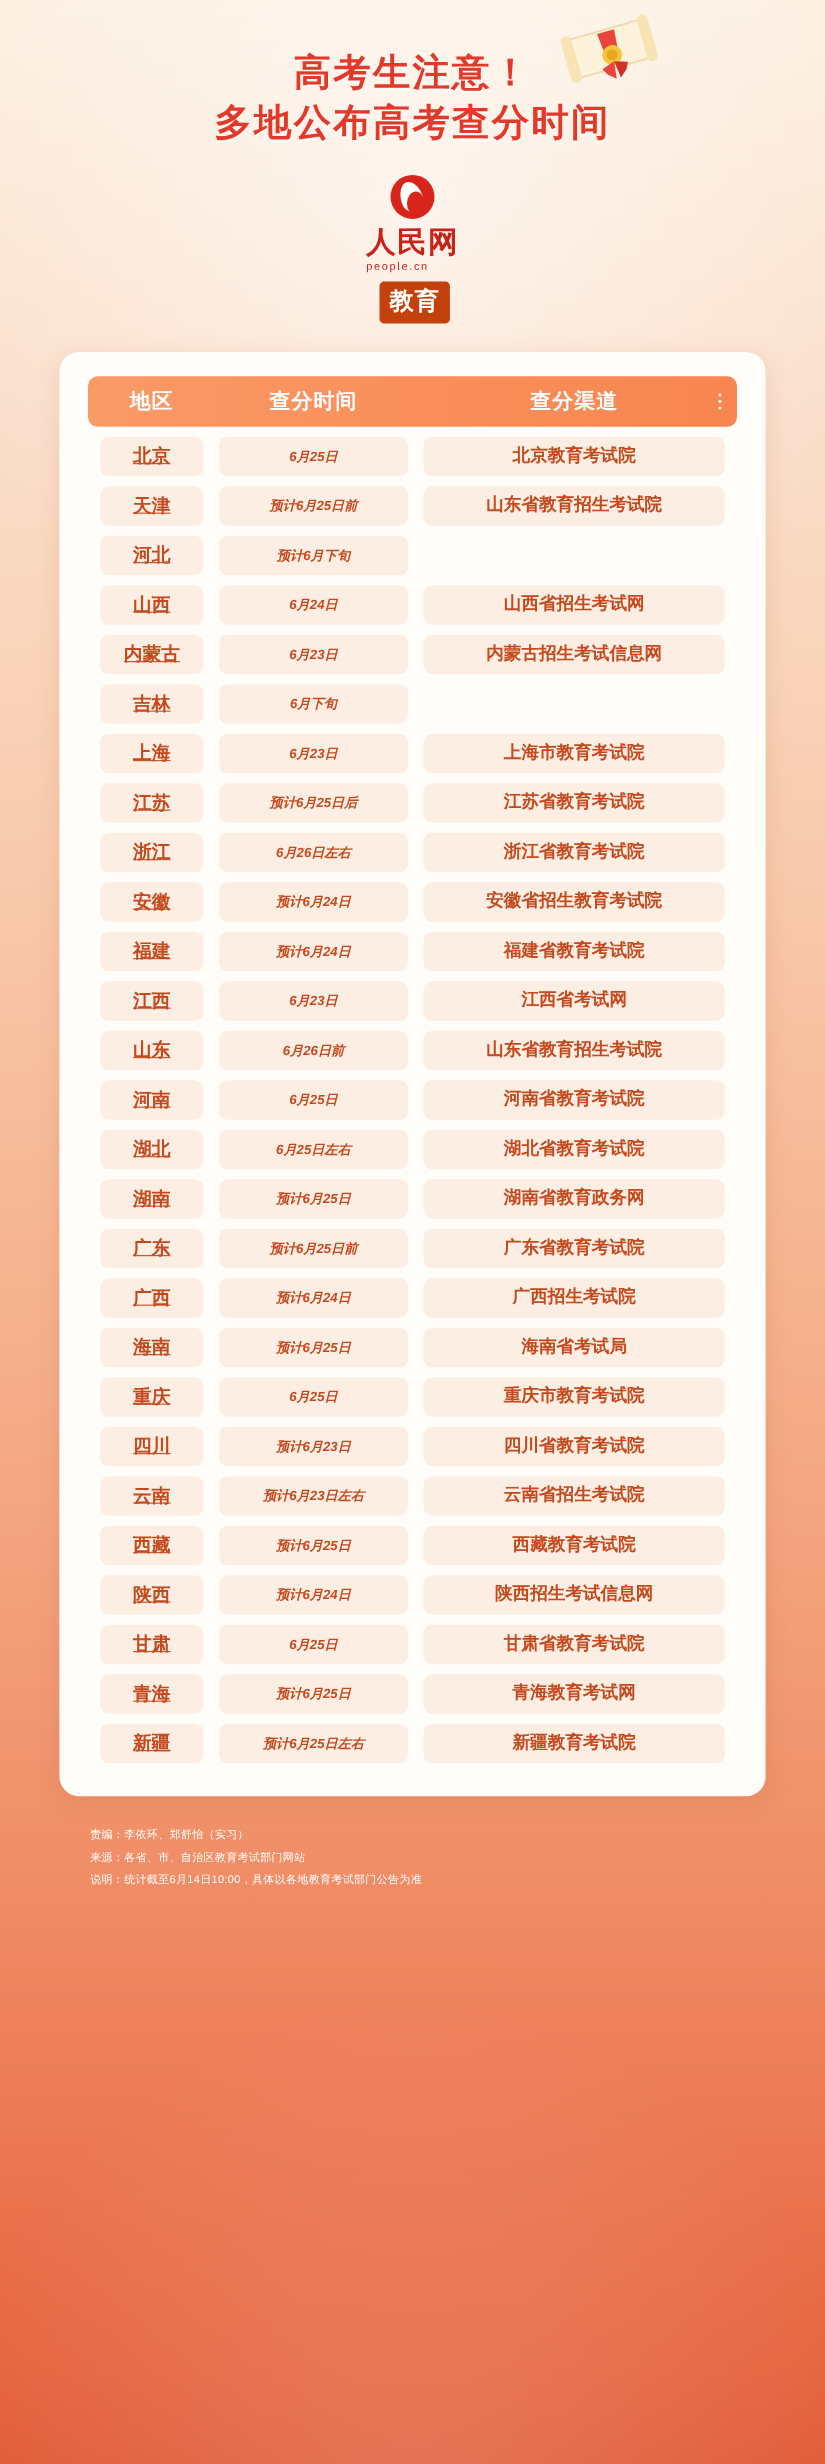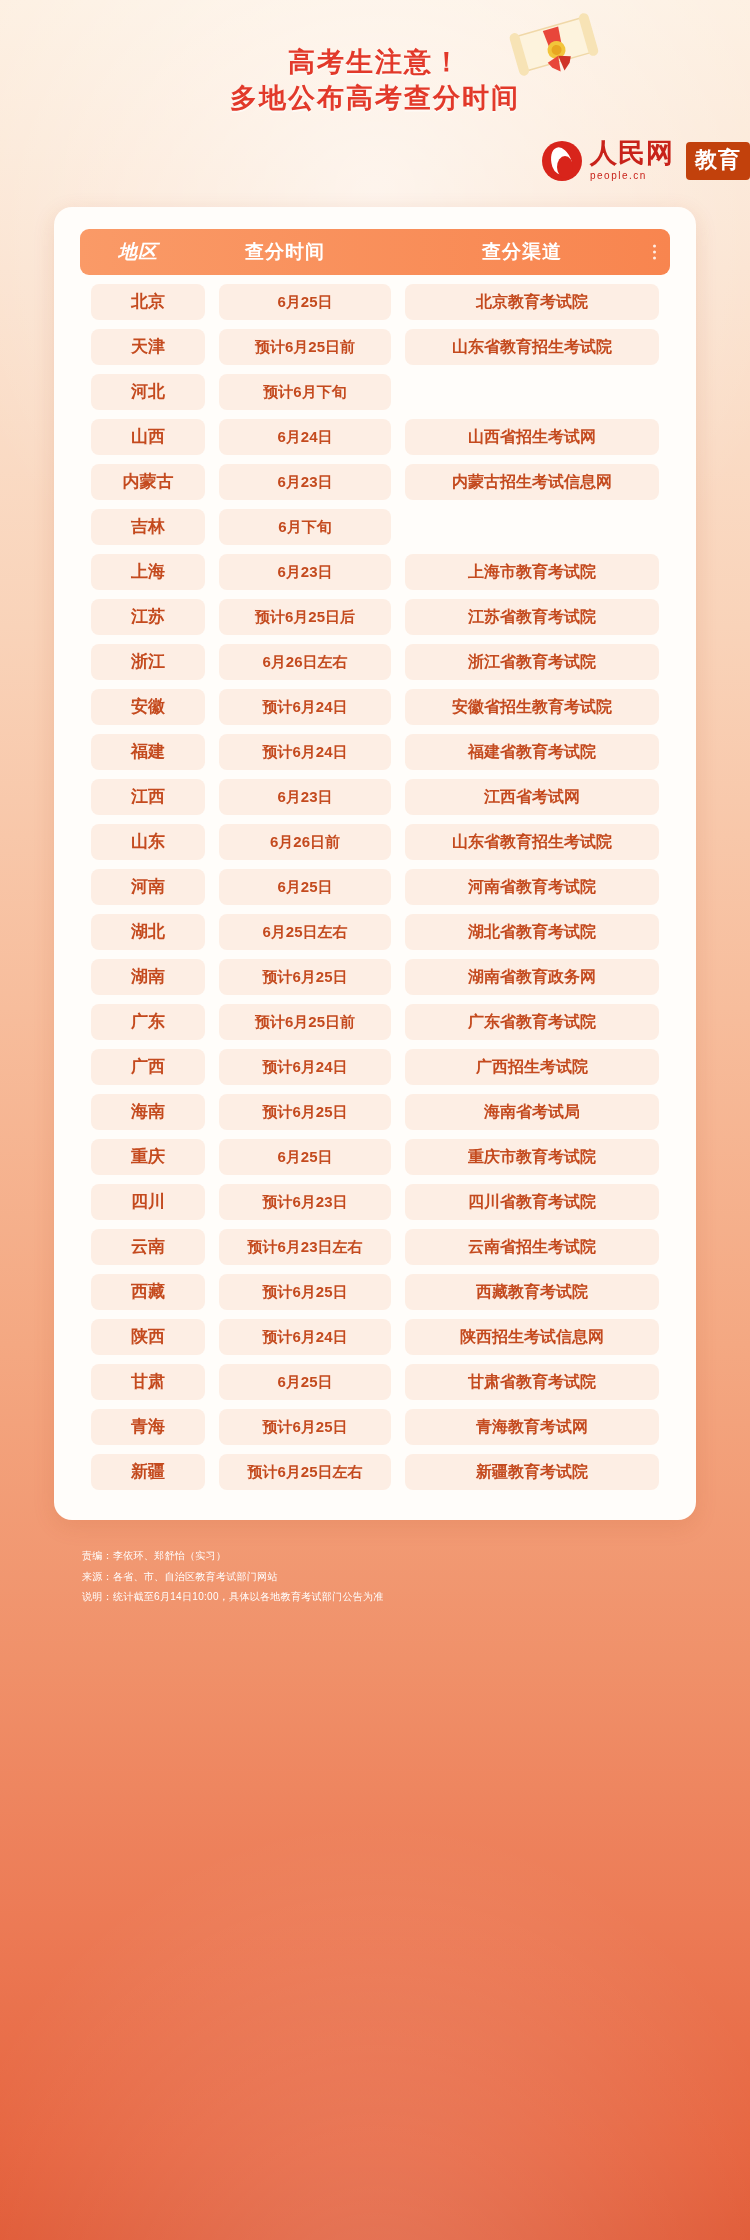--- a/index.html
+++ b/index.html
@@ -56,33 +56,34 @@
     width: 104px;
     height: 84px;
   }
   .title-block {
     position: relative;
     z-index: 2;
   }
   .title-line {
     color: #e2392a;
     font-weight: bold;
-    font-size: 27px;
+    font-size: 34px;
     letter-spacing: 2px;
     line-height: 1.34;
     text-shadow: 0 2px 0 rgba(255,255,255,0.55);
   }
 
   
   .logo-row {
     margin-top: 24px;
     display: flex;
     align-items: center;
-    justify-content: flex-end;
+    justify-content: center;
     gap: 8px;
+    flex-direction: column;
   }
   .logo-mark {
     width: 40px;
     height: 40px;
     border-radius: 50%;
     background: #d8241b;
     position: relative;
     overflow: hidden;
     flex: none;
   }
@@ -157,21 +158,21 @@
     padding: 0 4px;
     position: relative;
   }
   .th {
     color: #ffffff;
     font-size: 19px;
     font-weight: bold;
     text-align: center;
     letter-spacing: 1px;
   }
-  .col-region { width: 108px; flex: none; font-style: italic; }
+  .col-region { width: 108px; flex: none; }
   .col-time   { width: 186px; flex: none; }
   .col-chan   { flex: 1; }
   .head-dots {
     position: absolute;
     right: 14px;
     top: 50%;
     transform: translateY(-50%);
     display: flex;
     flex-direction: column;
     gap: 3px;
@@ -195,22 +196,22 @@
     line-height: 36px;
     border-radius: 8px;
     background: #fdeee4;
     color: #c44a1e;
     font-size: 17px;
     text-align: center;
     font-weight: bold;
     white-space: nowrap;
     overflow: hidden;
   }
-  .cell.region { width: 114px; flex: none; margin: 0 7px; }
-  .cell.time   { width: 172px; flex: none; margin: 0 7px; font-size: 15px; }
+  .cell.region { width: 94px; flex: none; margin: 0 7px; text-decoration: underline; }
+  .cell.time   { width: 172px; flex: none; margin: 0 7px; font-size: 12px; font-style: italic; }
   .cell.chan   { flex: 1; margin: 0 7px; font-size: 16px; }
 
   
   .footer {
     position: relative;
     z-index: 2;
     margin: 26px auto 0;
     width: 642px;
     padding: 0 28px;
     color: #ffffff;

